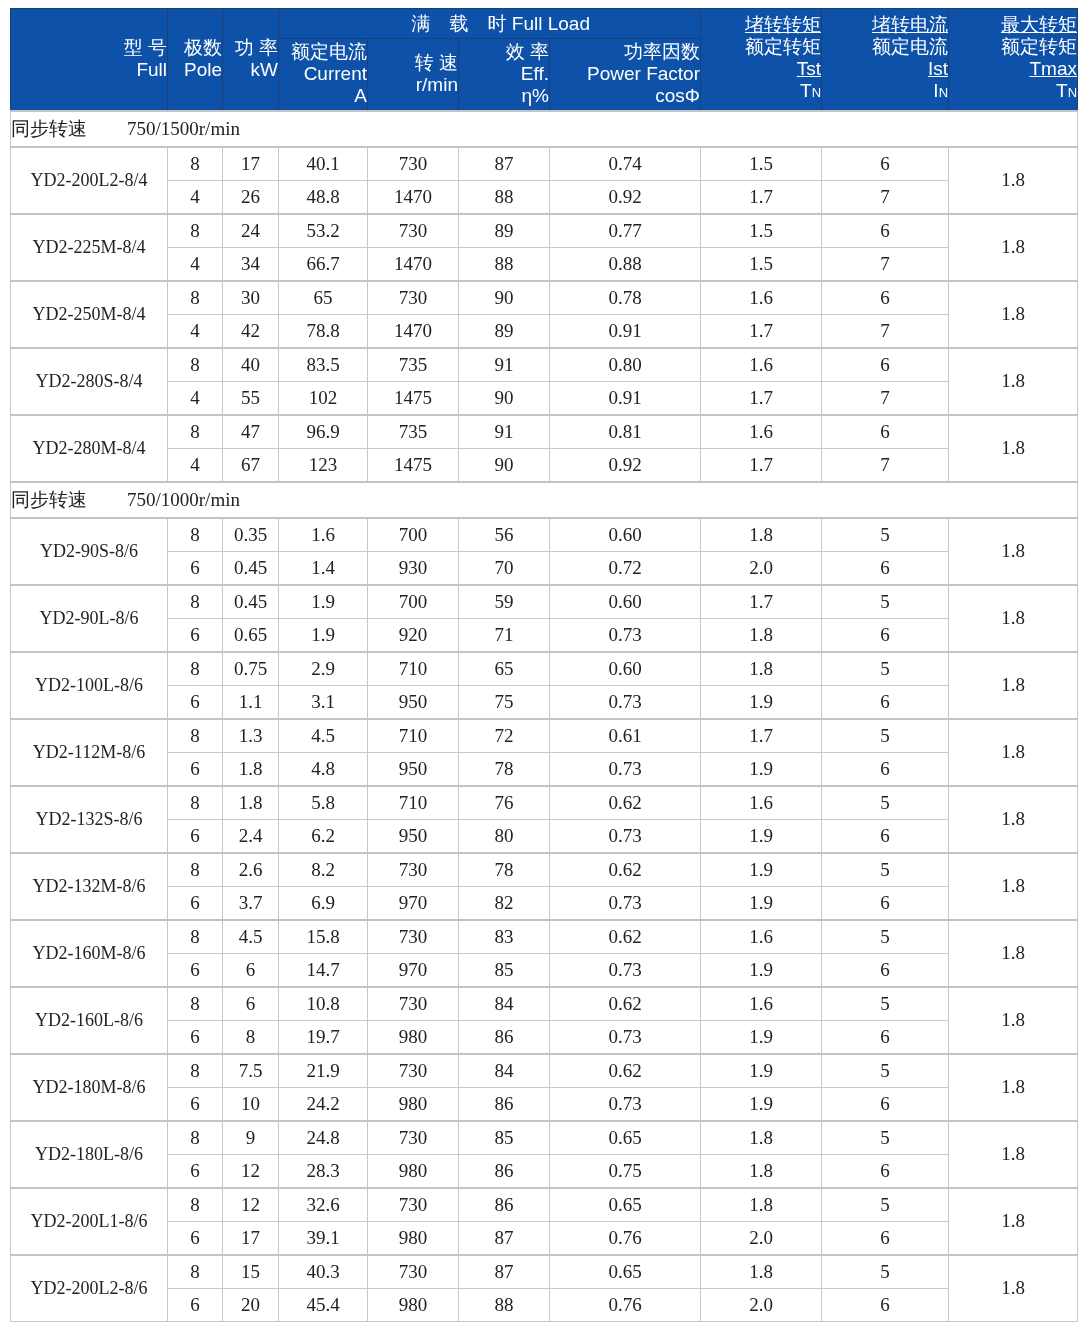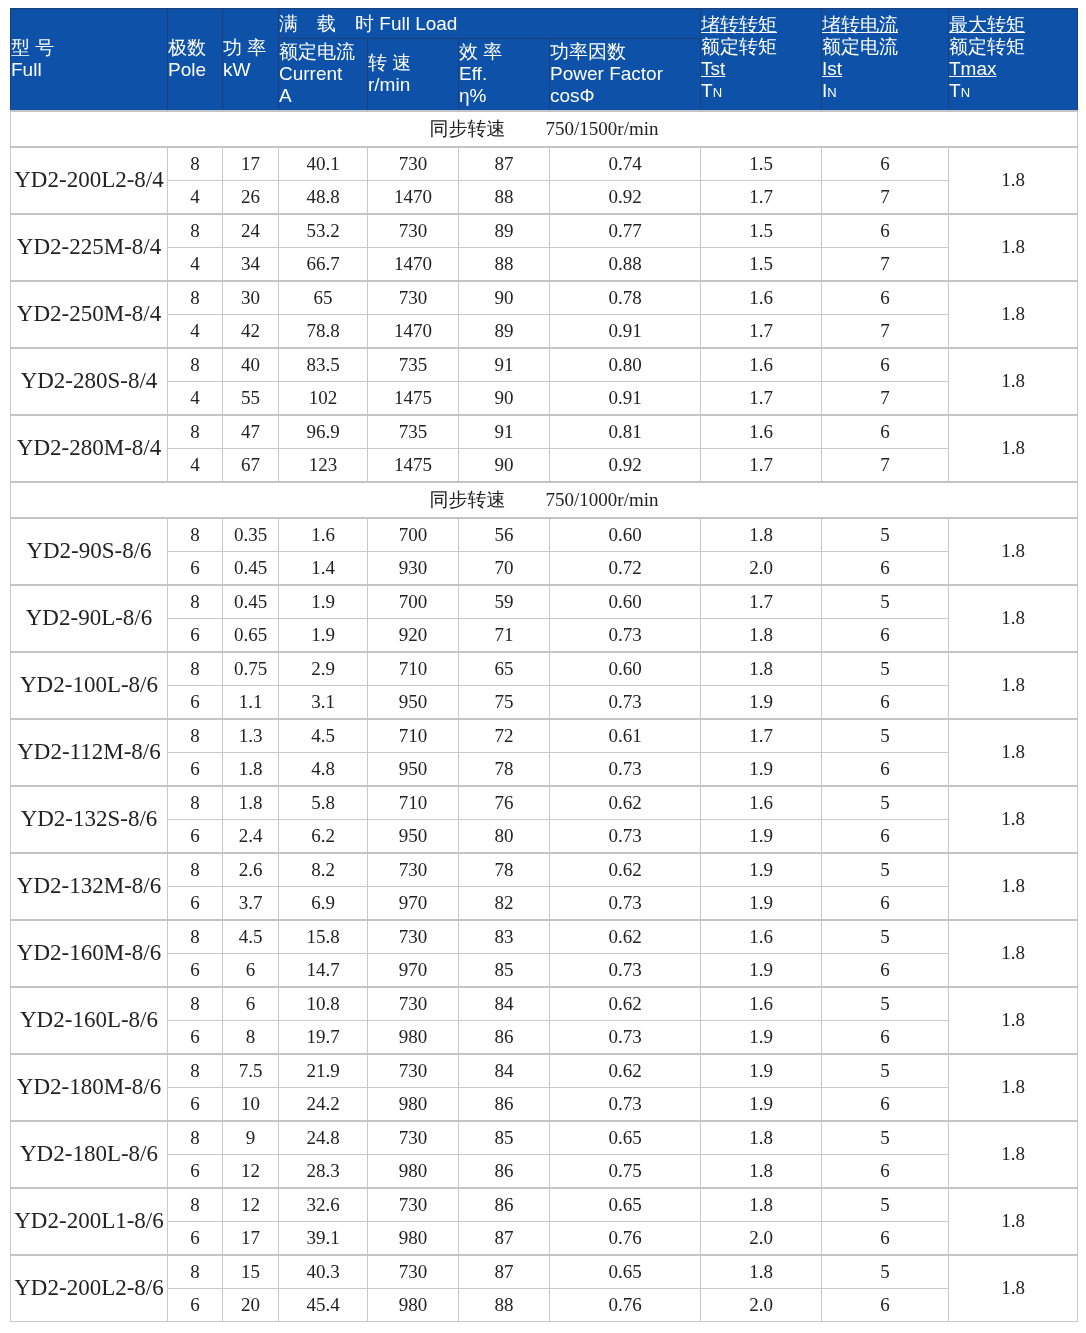--- a/index.html
+++ b/index.html
@@ -6,31 +6,31 @@
   body { width:1086px; height:1333px; position:relative; overflow:hidden; }
   table.spec {
     position:absolute; left:10px; top:8px;
     border-collapse:collapse; table-layout:fixed;
     width:1067px;
   }
   table.spec th {
     background:#0d52a8; color:#ffffff;
     font-family:"Liberation Sans", "DejaVu Sans", sans-serif;
     font-weight:normal; font-size:19px; line-height:22px;
-    border:1px solid #1c3f78; padding:0; text-align:left; vertical-align:middle;
+    border:1px solid #1c3f78; padding:0; text-align:right; vertical-align:middle;
   }
   table.spec th .u { text-decoration:underline; }
   table.spec th .sub { font-size:13px; }
   table.spec td {
     font-family:"Liberation Serif", "DejaVu Serif", serif;
     font-size:19px; color:#222; text-align:center; vertical-align:middle;
     border:1px solid #c8c8c8; padding:0; height:32px;
   }
-  table.spec td.model { font-size:23px;border-radius:16px; }
-  table.spec td.section { height:34px; text-align:center;margin-top:24px; }
+  table.spec td.model { font-size:18px;border-radius:16px; }
+  table.spec td.section { height:34px; text-align:left;margin-top:24px; }
   table.spec td.section .spd { margin-left:40px; }
   tr.grp-top td { border-top:2px solid #c4c4c4; }
 </style>
 </head>
 <body>
 
 <table class="spec">
   <colgroup>
     <col style="width:157px">
       <col style="width:55px">

